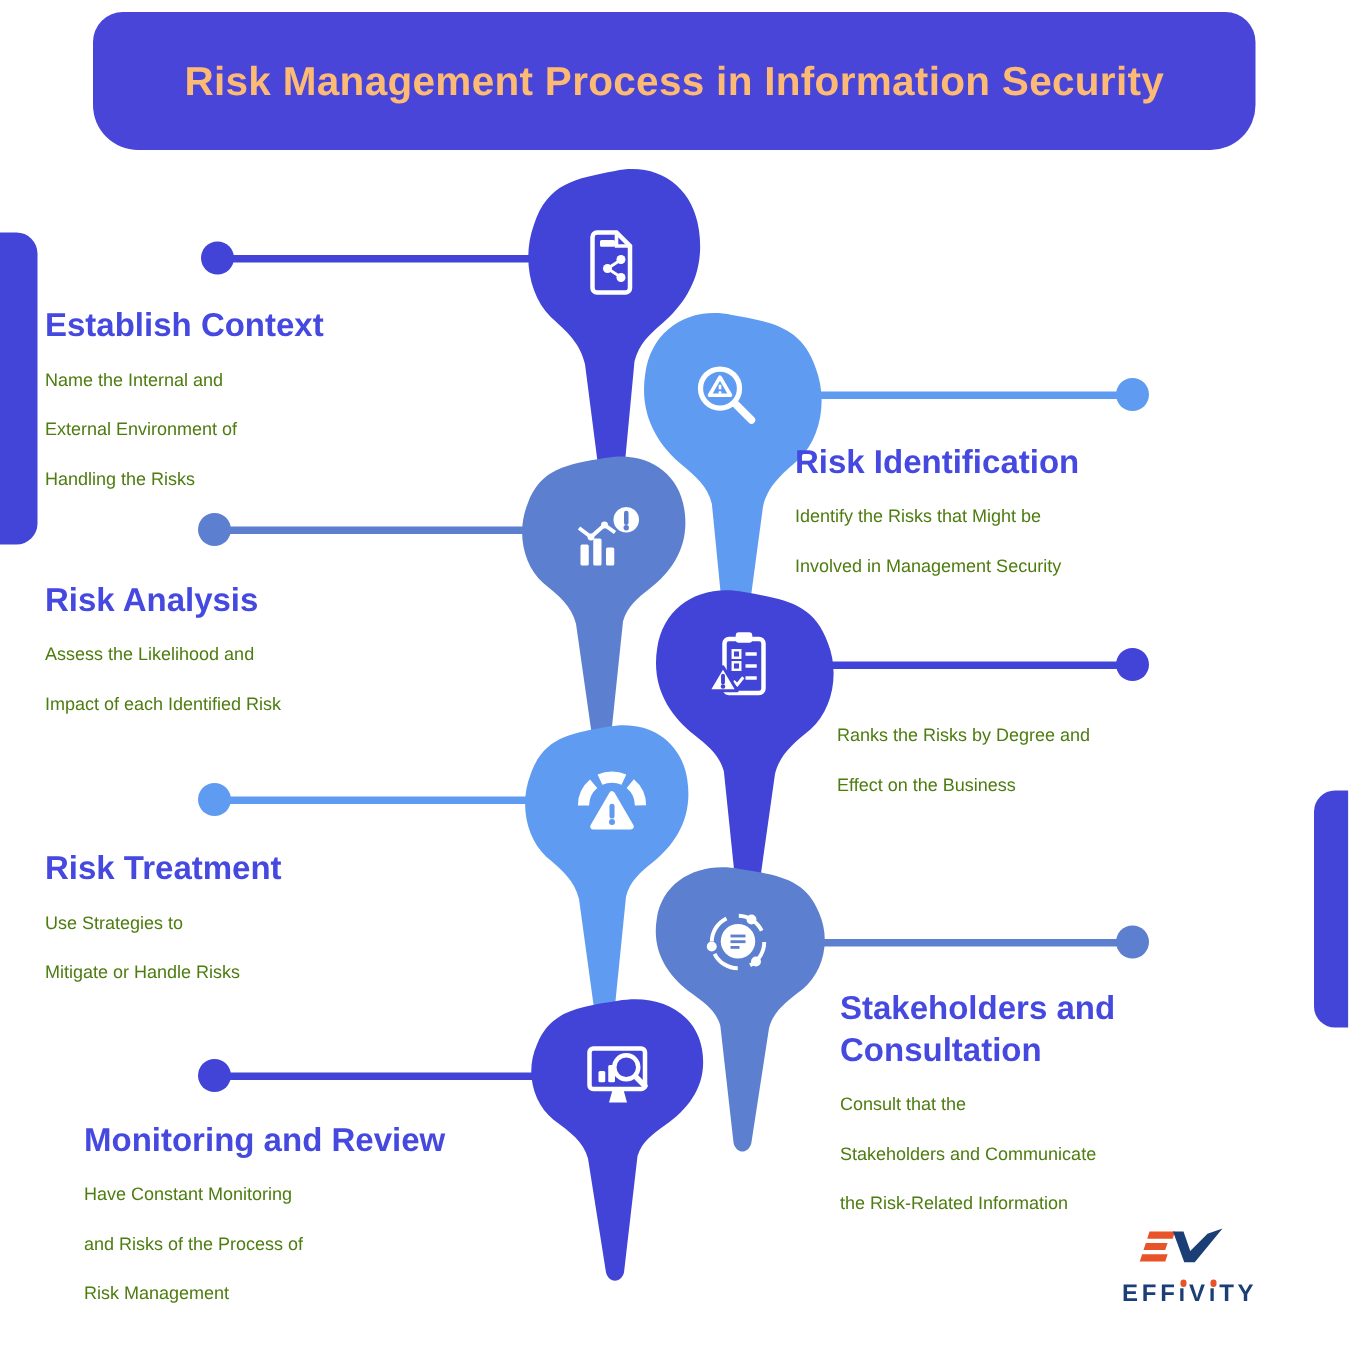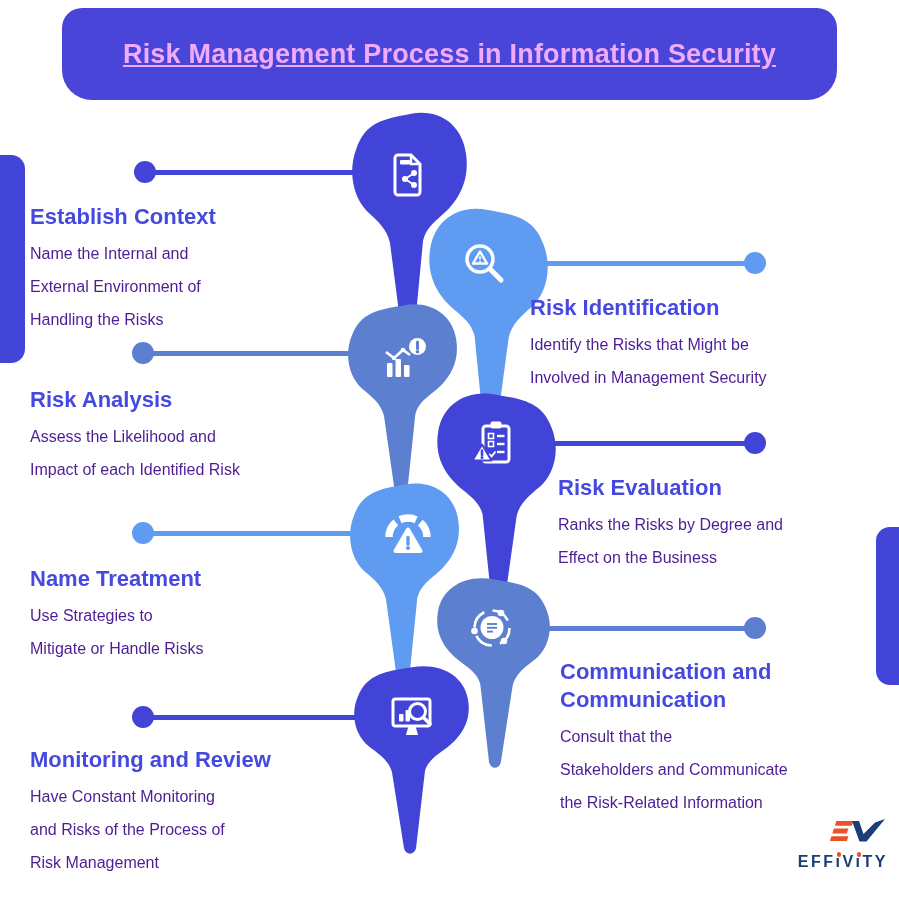--- a/index.html
+++ b/index.html
@@ -2,21 +2,21 @@
 <html><head>
 <meta charset="utf-8">
 <style>
   html,body{margin:0;padding:0;background:#ffffff;}
   .canvas{position:relative;width:899px;height:900px;background:#ffffff;overflow:hidden;
           font-family:"Liberation Sans","DejaVu Sans",sans-serif;}
 
   
   .banner{position:absolute;left:62px;top:8px;width:775px;height:92px;background:#4A45D9;
           border-radius:20px 20px 30px 30px;display:flex;align-items:center;justify-content:center;}
-  .banner h1{margin:0;color:#f0abfc;font-size:27px;font-weight:bold;letter-spacing:.2px;text-decoration:underline;}
+  .banner h1{margin:0;color:#fdba74;font-size:27px;font-weight:bold;letter-spacing:.2px;}
 
   
   .tab-left{position:absolute;left:0;top:155px;width:25px;height:208px;background:#4345D8;
             border-radius:0 14px 14px 0;}
   .tab-right{position:absolute;left:876px;top:527px;width:23px;height:158px;background:#4345D8;
              border-radius:14px 0 0 14px;}
 
   
   .cline{position:absolute;height:5px;border-radius:3px;z-index:1;}
   .cdot{position:absolute;width:22px;height:22px;border-radius:50%;z-index:1;}
@@ -27,24 +27,24 @@
   .icon{position:absolute;z-index:3;}
   .ic-indigo{color:#4144D7;} .ic-light{color:#5F9CF1;} .ic-slate{color:#5C7FD0;}
 
   
   .step{position:absolute;z-index:4;width:300px;}
   .step.right-col{text-align:left;}
   .step.left-col{text-align:left;}
   .step-title{font-size:22px;font-weight:bold;color:#4549E0;line-height:28px;margin-bottom:6px;
               white-space:nowrap;}
   .step-title.wrap{white-space:normal;width:240px;}
-  .step-line{font-size:16px;color:#4c1d95;line-height:33px;white-space:nowrap;}
-
-  
-  .logo{position:absolute;left:764px;top:818px;width:124px;text-align:right;z-index:4;}
+  .step-line{font-size:12px;color:#4d7c0f;line-height:33px;white-space:nowrap;}
+
+  
+  .logo{position:absolute;left:748px;top:818px;width:124px;text-align:left;z-index:4;}
   .logo-text{margin-top:3px;font-size:16px;font-weight:bold;color:#1A3E75;letter-spacing:2.5px;
              white-space:nowrap;}
   .logo-text .li{position:relative;display:inline-block;}
   .logo-text .li::after{content:"";position:absolute;left:50%;top:-1px;margin-left:-2.4px;width:4.5px;height:4.5px;
              border-radius:50%;background:#E8532A;}
 </style>
 </head>
 <body>
 
 <div class="canvas">
@@ -184,39 +184,38 @@
     <div class="step-line">Involved in Management Security</div>
   </div>
 
   <div class="step left-col" style="right:569px;top:386px;">
     <div class="step-title">Risk Analysis</div>
     <div class="step-line">Assess the Likelihood and</div>
     <div class="step-line">Impact of each Identified Risk</div>
   </div>
 
   <div class="step right-col" style="left:558px;top:474px;">
-    <div class="step-title">Risk Evaluation</div>
     <div class="step-line">Ranks the Risks by Degree and</div>
     <div class="step-line">Effect on the Business</div>
   </div>
 
   <div class="step left-col" style="right:569px;top:565px;">
-    <div class="step-title">Name Treatment</div>
+    <div class="step-title">Risk Treatment</div>
     <div class="step-line">Use Strategies to</div>
     <div class="step-line">Mitigate or Handle Risks</div>
   </div>
 
   <div class="step right-col" style="left:560px;top:658px;">
-    <div class="step-title wrap">Communication and Communication</div>
+    <div class="step-title wrap">Stakeholders and Consultation</div>
     <div class="step-line">Consult that the</div>
     <div class="step-line">Stakeholders and Communicate</div>
     <div class="step-line">the Risk-Related Information</div>
   </div>
 
-  <div class="step left-col" style="right:569px;top:746px;">
+  <div class="step left-col" style="right:543px;top:746px;">
     <div class="step-title">Monitoring and Review</div>
     <div class="step-line">Have Constant Monitoring</div>
     <div class="step-line">and Risks of the Process of</div>
     <div class="step-line">Risk Management</div>
   </div>
 
   <div class="logo">
     <svg width="70" height="28" viewBox="0 0 70 26">
       <g transform="translate(9,0) skewX(-18)" fill="#E8532A">
         <rect x="10" y="2" width="17" height="4.8"></rect>

